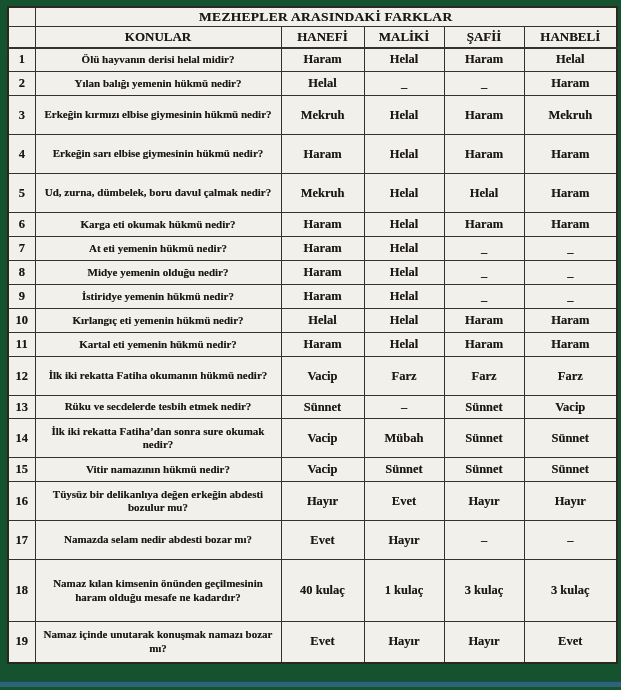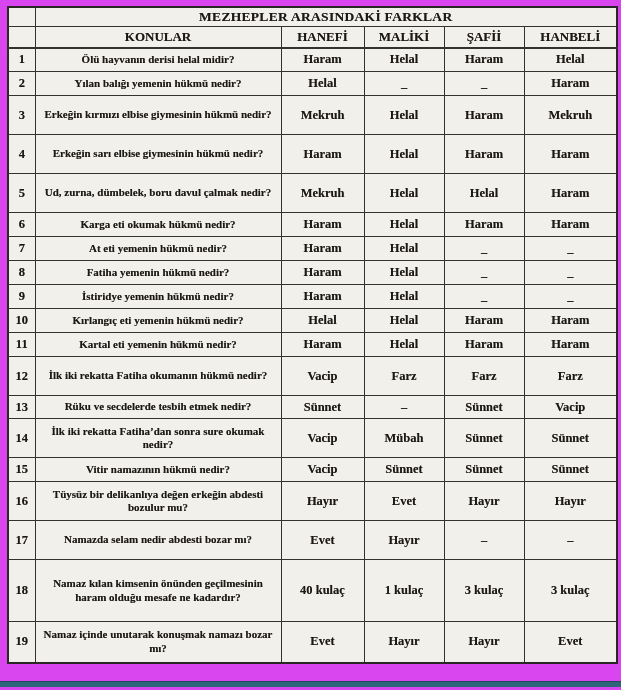--- a/index.html
+++ b/index.html
@@ -9,21 +9,21 @@
     height: 690px;
     overflow: hidden;
     background: #e7e4df;
     font-family: "Liberation Serif", "DejaVu Serif", serif;
   }
 
   .photo {
     position: relative;
     width: 621px;
     height: 690px;
-    background: #d946ef;
+    background: #14532d;
     overflow: hidden;
   }
 
   table.madhhab-table {
     position: absolute;
     left: 7px;
     top: 6px;
     width: 609px;
     table-layout: fixed;
     border-collapse: collapse;
@@ -151,21 +151,21 @@
         <tr style="height: 24px;">
           <td class="num-cell">7</td>
           <td class="question-cell">At eti yemenin hükmü nedir?</td>
           <td class="value-cell">Haram</td>
           <td class="value-cell">Helal</td>
           <td class="value-cell">_</td>
           <td class="value-cell">_</td>
         </tr>
         <tr style="height: 24px;">
           <td class="num-cell">8</td>
-          <td class="question-cell">Fatiha yemenin hükmü nedir?</td>
+          <td class="question-cell">Midye yemenin olduğu nedir?</td>
           <td class="value-cell">Haram</td>
           <td class="value-cell">Helal</td>
           <td class="value-cell">_</td>
           <td class="value-cell">_</td>
         </tr>
         <tr style="height: 24px;">
           <td class="num-cell">9</td>
           <td class="question-cell">İstiridye yemenin hükmü nedir?</td>
           <td class="value-cell">Haram</td>
           <td class="value-cell">Helal</td>

